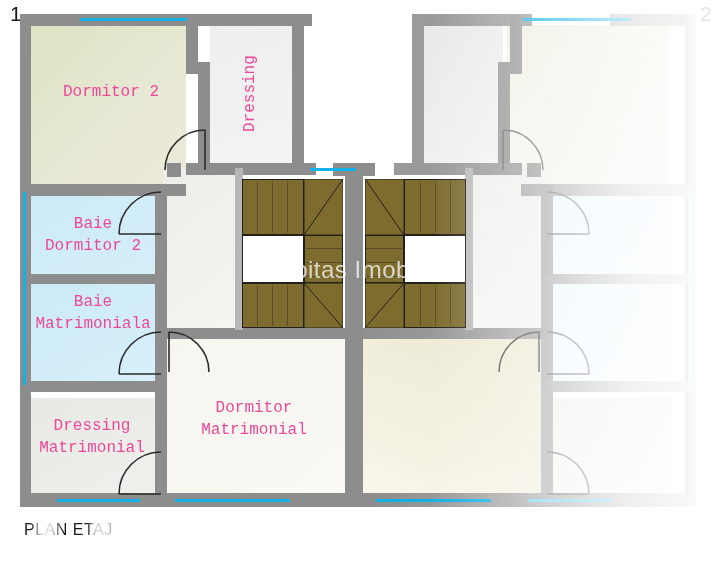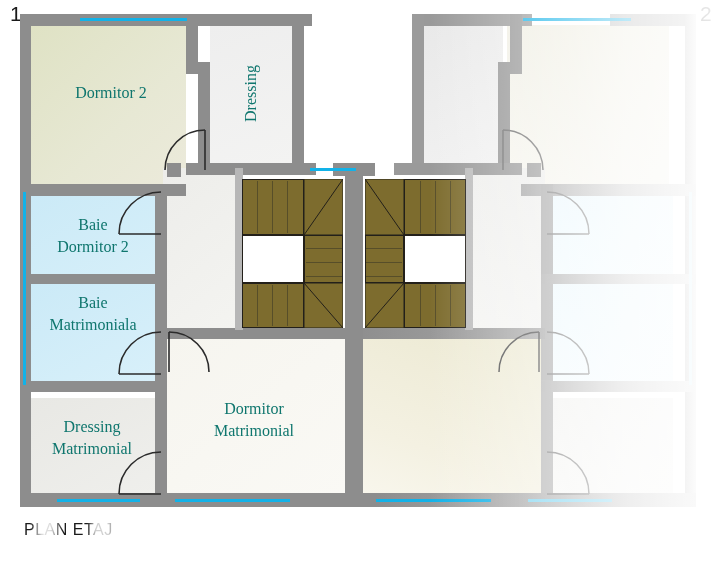--- a/index.html
+++ b/index.html
@@ -9,22 +9,22 @@
 
   
   .axis-num{position:absolute;font-size:21px;color:#1a1a1a;font-family:"Liberation Sans",sans-serif;}
 
   
   #plan{position:absolute;left:0;top:0;width:726px;height:563px;}
 
   
   .room{position:absolute;box-sizing:border-box;}
   .room-label{position:absolute;display:flex;align-items:center;justify-content:center;
-              text-align:center;color:#0f766e;font-size:16px;line-height:1.35;
-              font-family:Liberation Serif, serif;white-space:pre-line;pointer-events:none;}
+              text-align:center;color:#ec4899;font-size:16px;line-height:1.35;
+              font-family:Liberation Mono, monospace;white-space:pre-line;pointer-events:none;}
   .room-label.vert{writing-mode:vertical-rl;transform:rotate(180deg);}
 
   
   .wall{position:absolute;background:#8d8d8d;}
   .wall.light{background:#b9b9b9;}
   .wall.faint{background:#cfcfcf;}
 
   
   .win-h{position:absolute;height:3px;background:#12b2e8;}
   .win-v{position:absolute;width:3px;background:#12b2e8;}
@@ -288,19 +288,20 @@
     <div class="room-label" style="left:27px;top:410px;width:130px;height:56px;">Dressing
 Matrimonial</div>
 
     <div class="room-label" style="left:170px;top:392px;width:168px;height:56px;">Dormitor
 Matrimonial</div>
 
   </div>
 
   <div id="fade"></div>
 
+  <div id="watermark">Habitas Imobiliare</div>
 
   <div id="caption">
     <span>PLAN ETAJ</span>
     <span class="wm"></span>
   </div>
 
 </div>
 
 </body></html>

